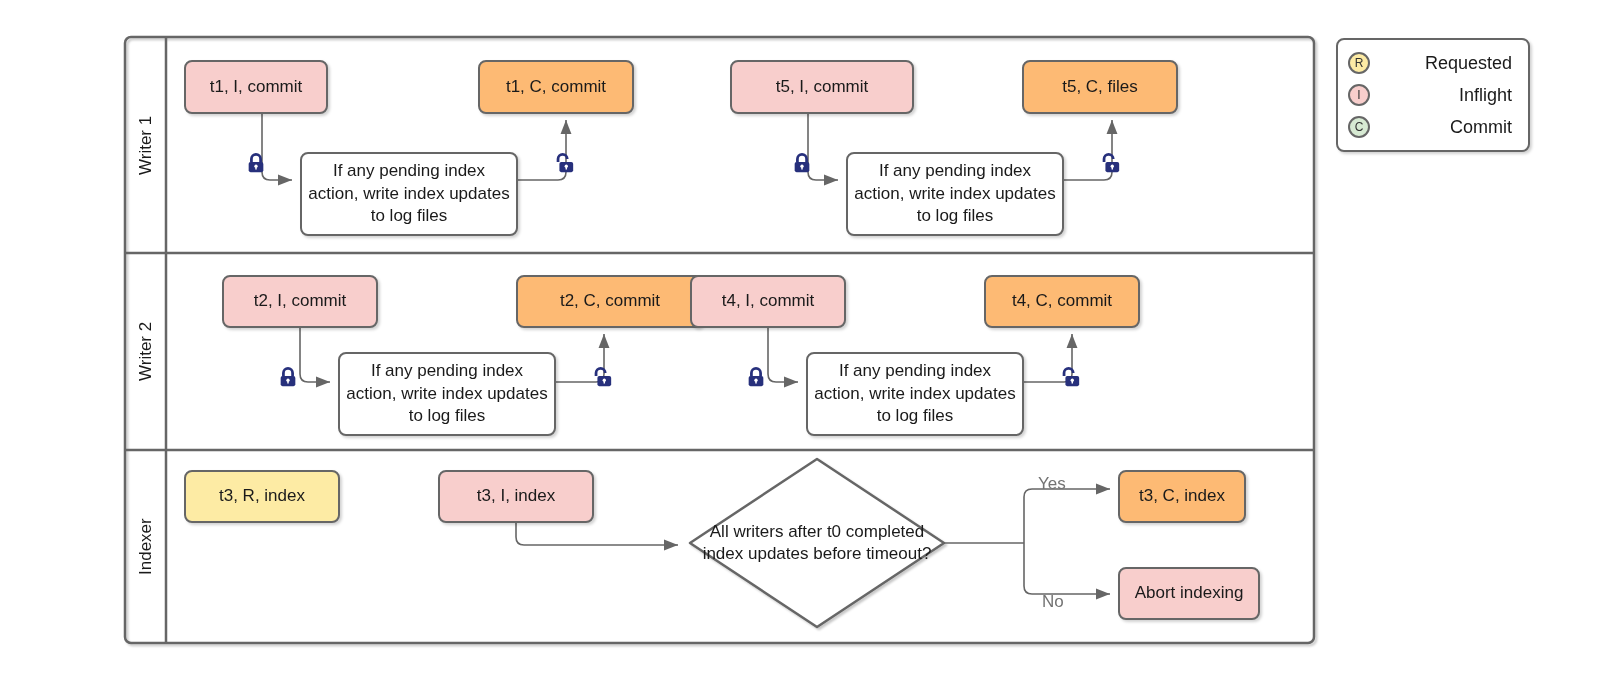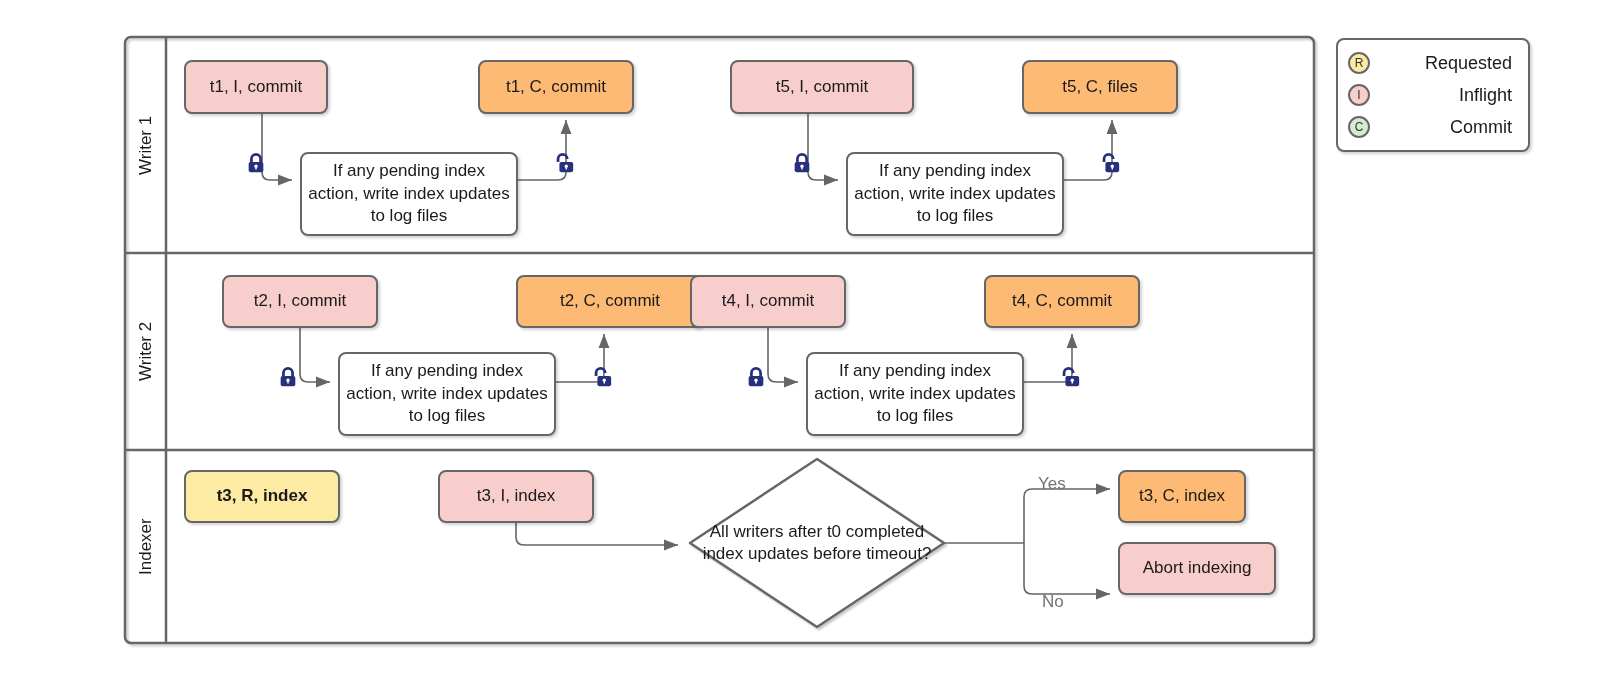--- a/index.html
+++ b/index.html
@@ -202,31 +202,31 @@
   <div class="node white" style="left:338px; top:352px; width:218px; height:84px;">If any pending index action, write index updates to log files</div>
 
   <div class="node green" style="left:516px; top:275px; width:188px; height:53px;">t2, C, commit</div>
 
   <div class="node pink" style="left:690px; top:275px; width:156px; height:53px;">t4, I, commit</div>
 
   <div class="node white" style="left:806px; top:352px; width:218px; height:84px;">If any pending index action, write index updates to log files</div>
 
   <div class="node green" style="left:984px; top:275px; width:156px; height:53px;">t4, C, commit</div>
 
-  <div class="node yellow" style="left:184px; top:470px; width:156px; height:53px;font-weight:bold;">t3, R, index</div>
+  <div class="node yellow" style="left:184px; top:470px; width:156px; height:53px;">t3, R, index</div>
 
   <div class="node pink" style="left:438px; top:470px; width:156px; height:53px;">t3, I, index</div>
 
   <div style="position:absolute; left:697px; top:500px; width:240px; height:86px;
               display:flex; align-items:center; justify-content:center;
               text-align:center; font-size:17px; line-height:1.32; color:#1a1a1a;">All writers after t0 completed index updates before timeout?</div>
 
   <div class="node green" style="left:1118px; top:470px; width:128px; height:53px;text-align:center;">t3, C, index</div>
 
-  <div class="node pink" style="left:1118px; top:542px; width:158px; height:53px;">Abort indexing</div>
+  <div class="node pink" style="left:1118px; top:567px; width:142px; height:53px;">Abort indexing</div>
 
   <div class="edge-label" style="left:1038px; top:474px;">Yes</div>
   <div class="edge-label" style="left:1042px; top:592px;">No</div>
 
   <svg class="lock" style="left:245px; top:152px;" viewBox="0 0 24 24">
     <path d="M7 11 V7.5 a5 5 0 0 1 10 0 V11" fill="none" stroke="#27307c" stroke-width="3"></path>
     <rect x="4" y="11" width="16" height="11" rx="2" fill="#27307c"></rect>
     <circle cx="12" cy="15.5" r="1.8" fill="#ffffff"></circle>
     <rect x="11.2" y="15.5" width="1.6" height="3.6" fill="#ffffff"></rect>
   </svg>

